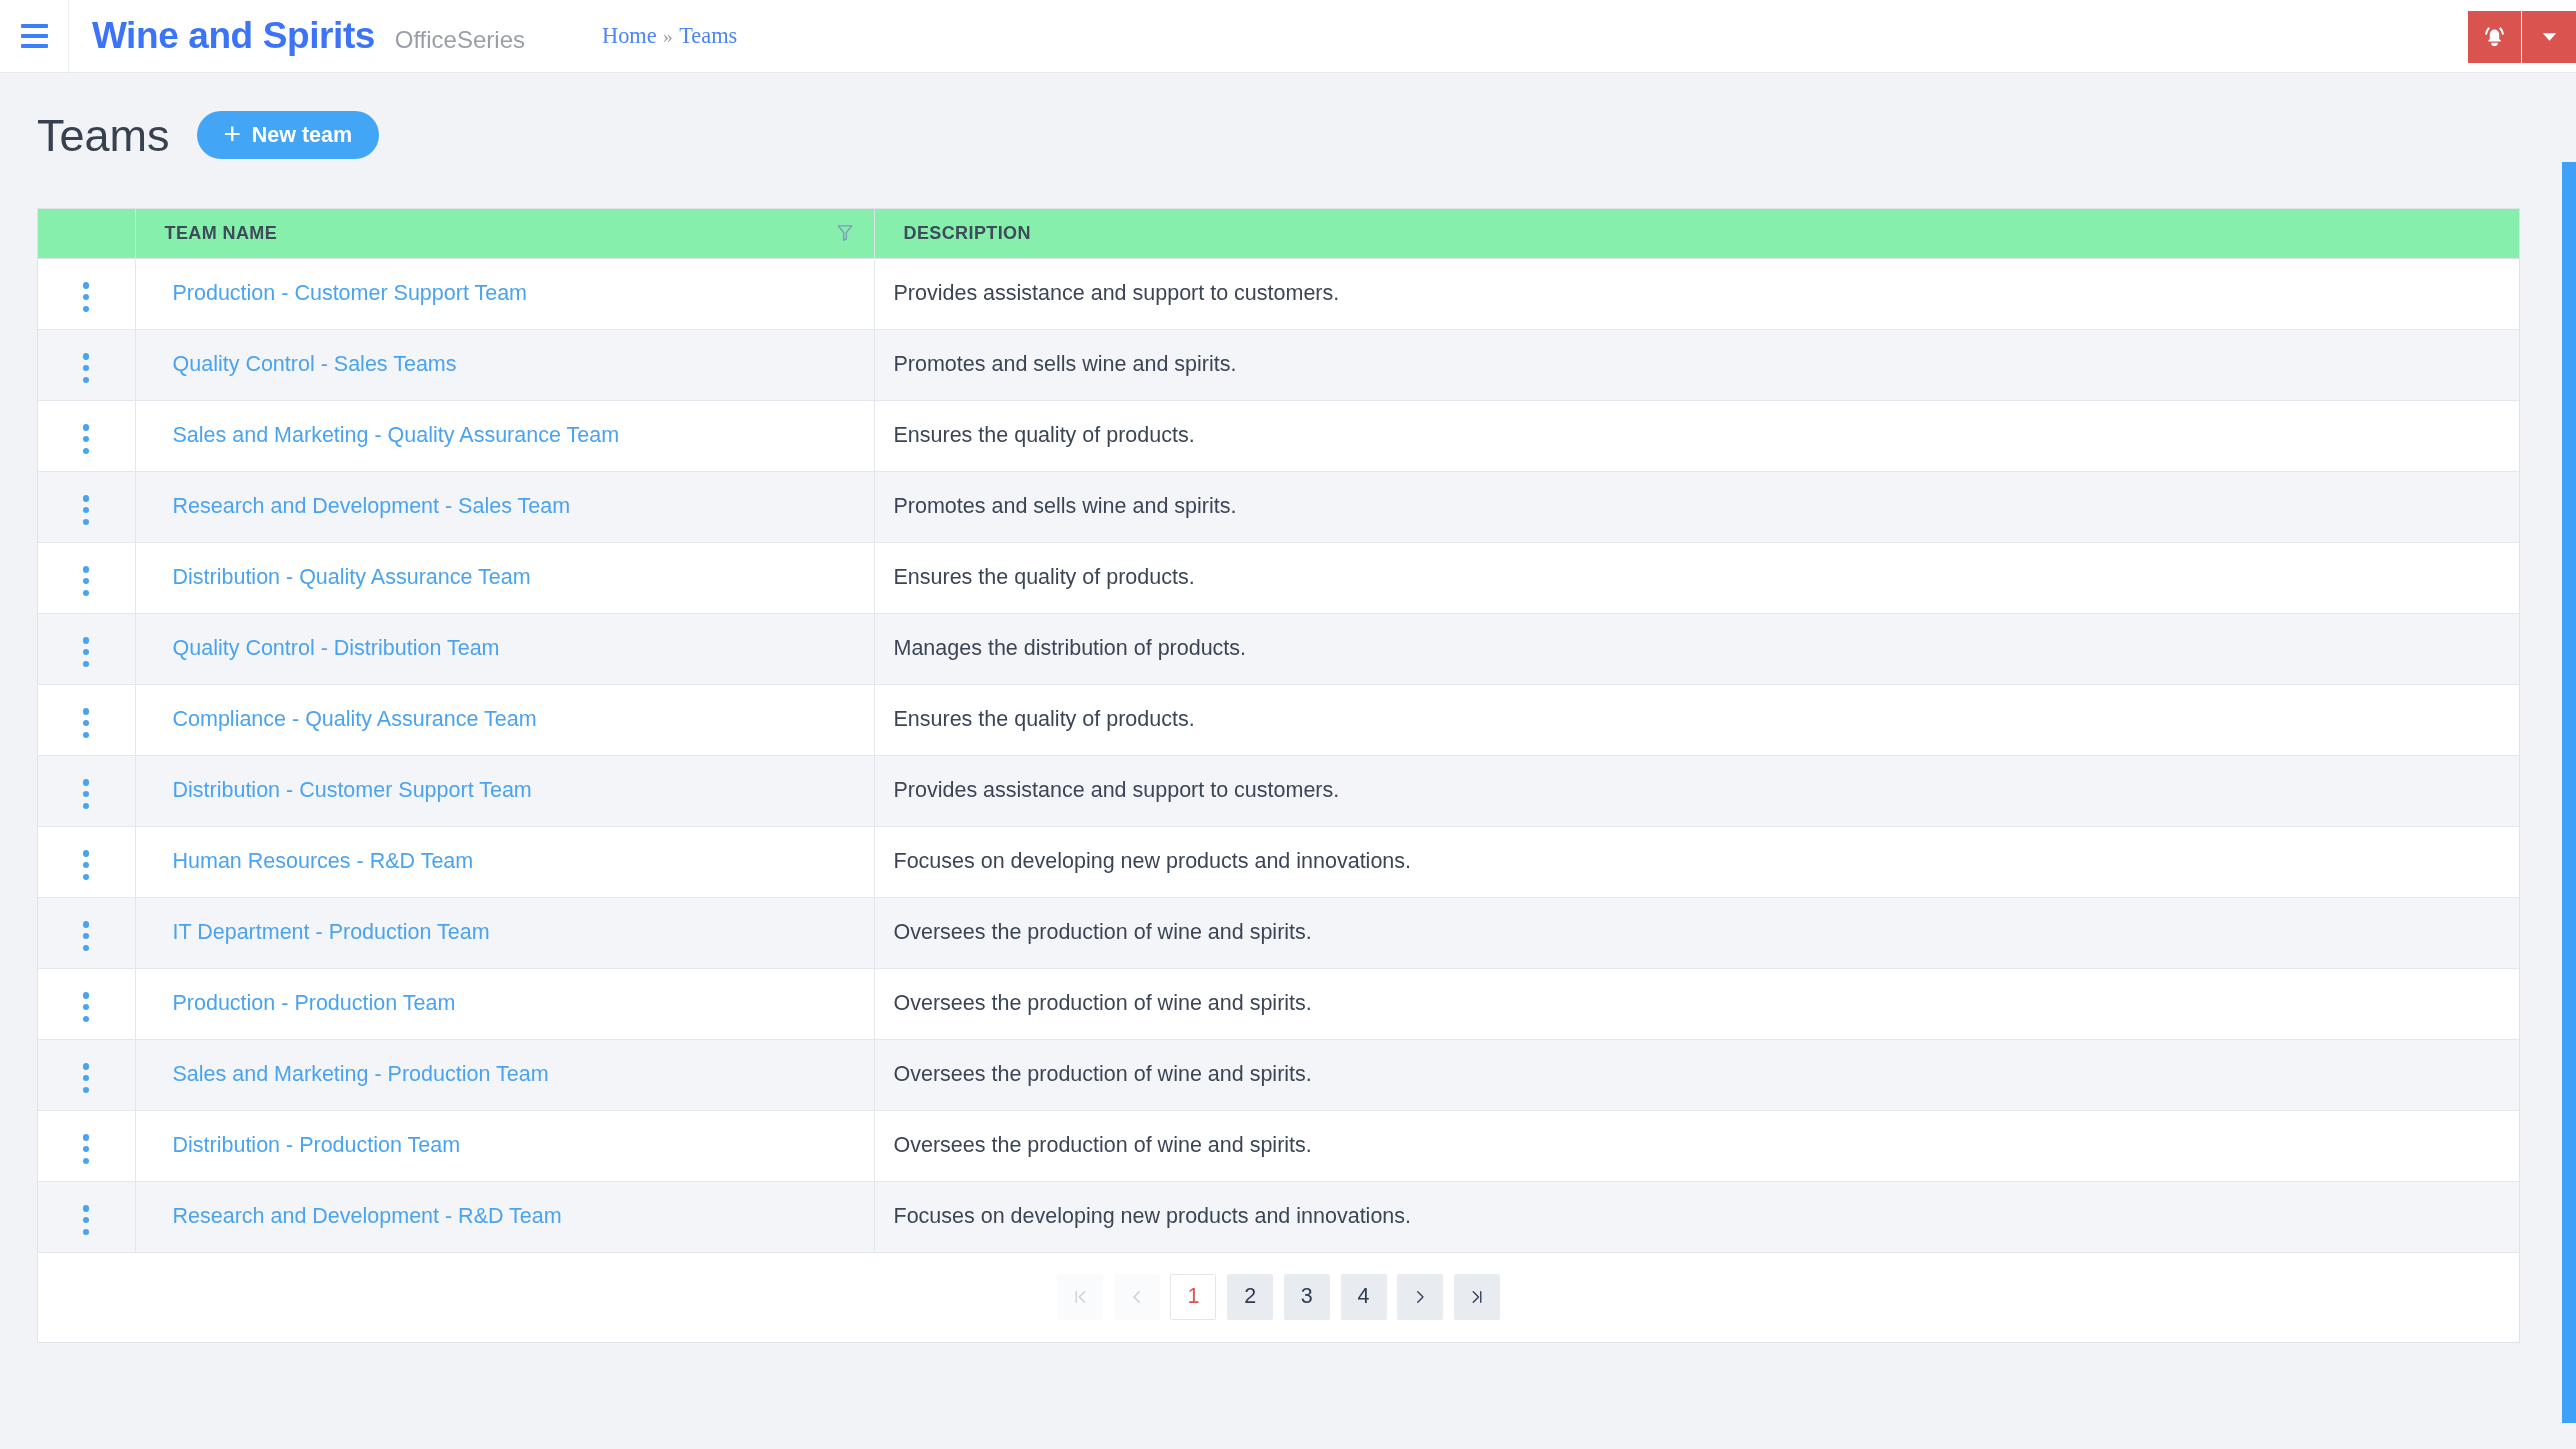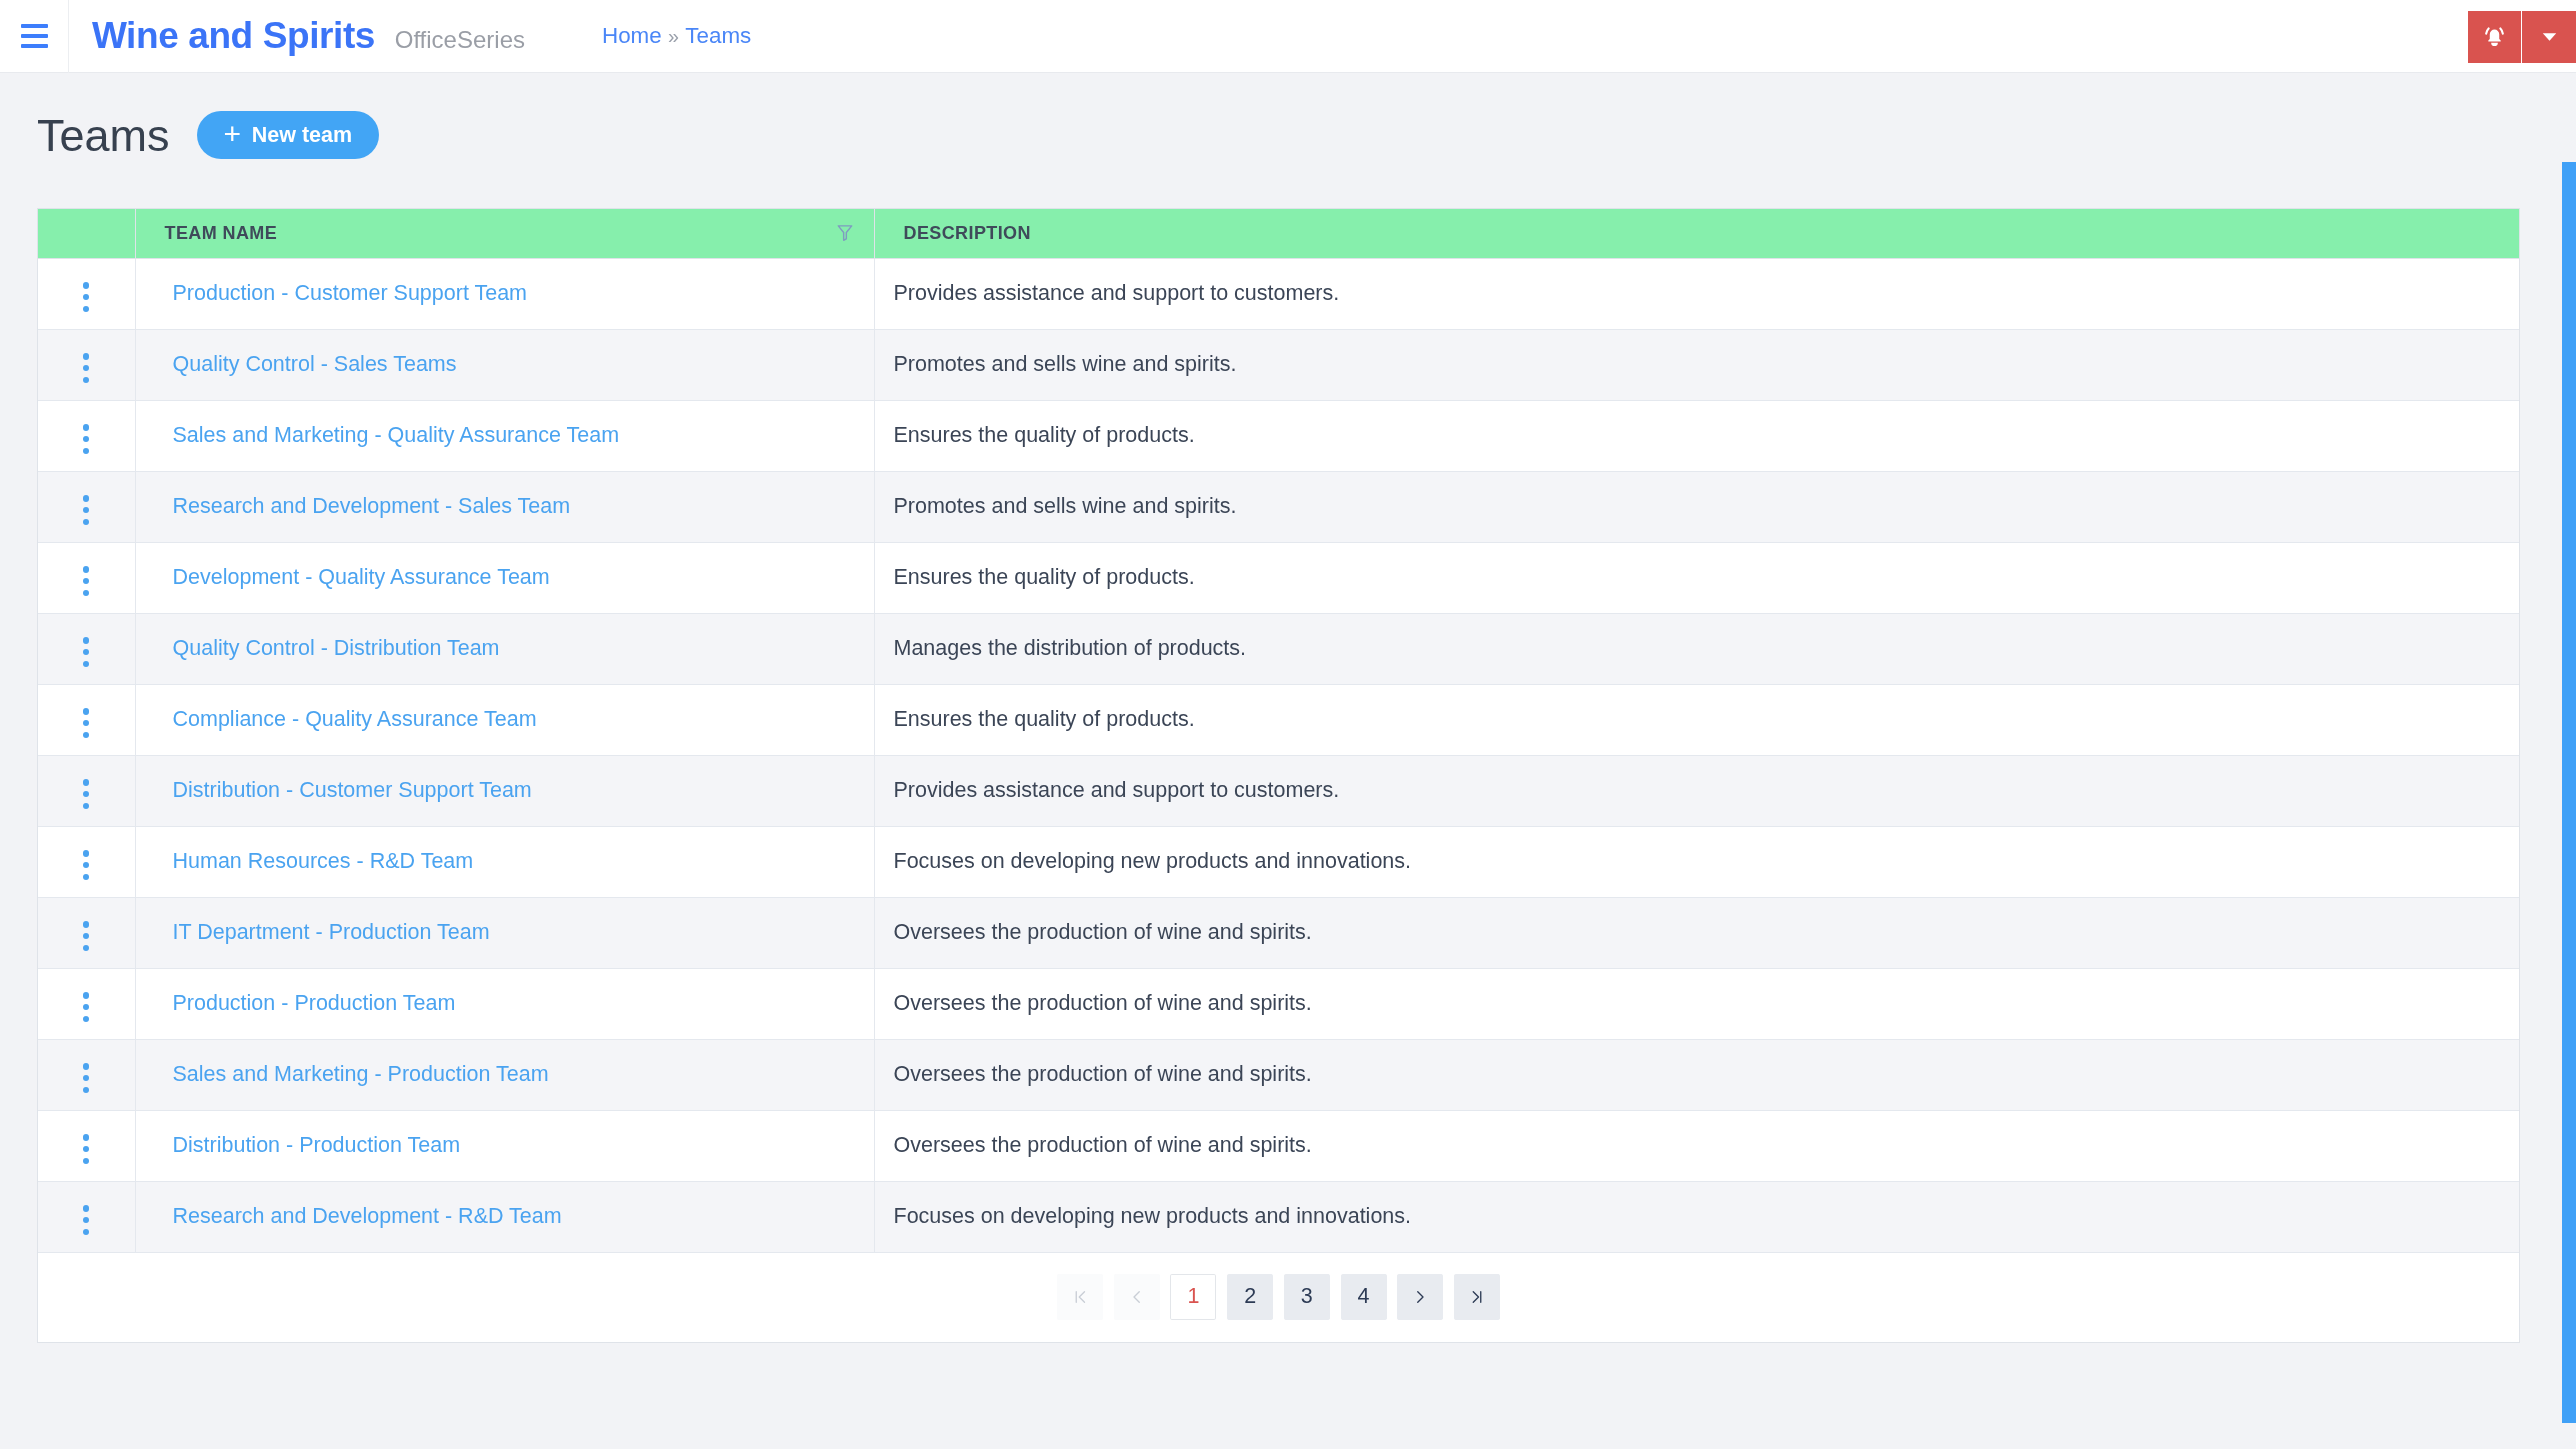--- a/index.html
+++ b/index.html
@@ -64,20 +64,21 @@
     font-weight: 400;
     white-space: nowrap;
   }
   .breadcrumb {
     display: flex;
     align-items: center;
     margin-left: 77px;
     gap: 6.3px;
     font-size: 22.4px;
     white-space: nowrap;
+    font-family: Liberation Serif, serif;
   }
   .breadcrumb a {
     color: #4a86f7;
     text-decoration: none;
     cursor: pointer;
   }
   .breadcrumb .sep {
     color: #9aa0ab;
     font-size: 19.7px;
   }
@@ -374,21 +375,21 @@
               </span></td>
             <td class="c-name"><a>Research and Development - Sales Team</a></td>
             <td class="c-desc">Promotes and sells wine and spirits.</td>
           </tr>
           <tr>
             <td class="c-menu"><span class="dots">
                 <i></i>
                 <i></i>
                 <i></i>
               </span></td>
-            <td class="c-name"><a>Development - Quality Assurance Team</a></td>
+            <td class="c-name"><a>Distribution - Quality Assurance Team</a></td>
             <td class="c-desc">Ensures the quality of products.</td>
           </tr>
           <tr>
             <td class="c-menu"><span class="dots">
                 <i></i>
                 <i></i>
                 <i></i>
               </span></td>
             <td class="c-name"><a>Quality Control - Distribution Team</a></td>
             <td class="c-desc">Manages the distribution of products.</td>

